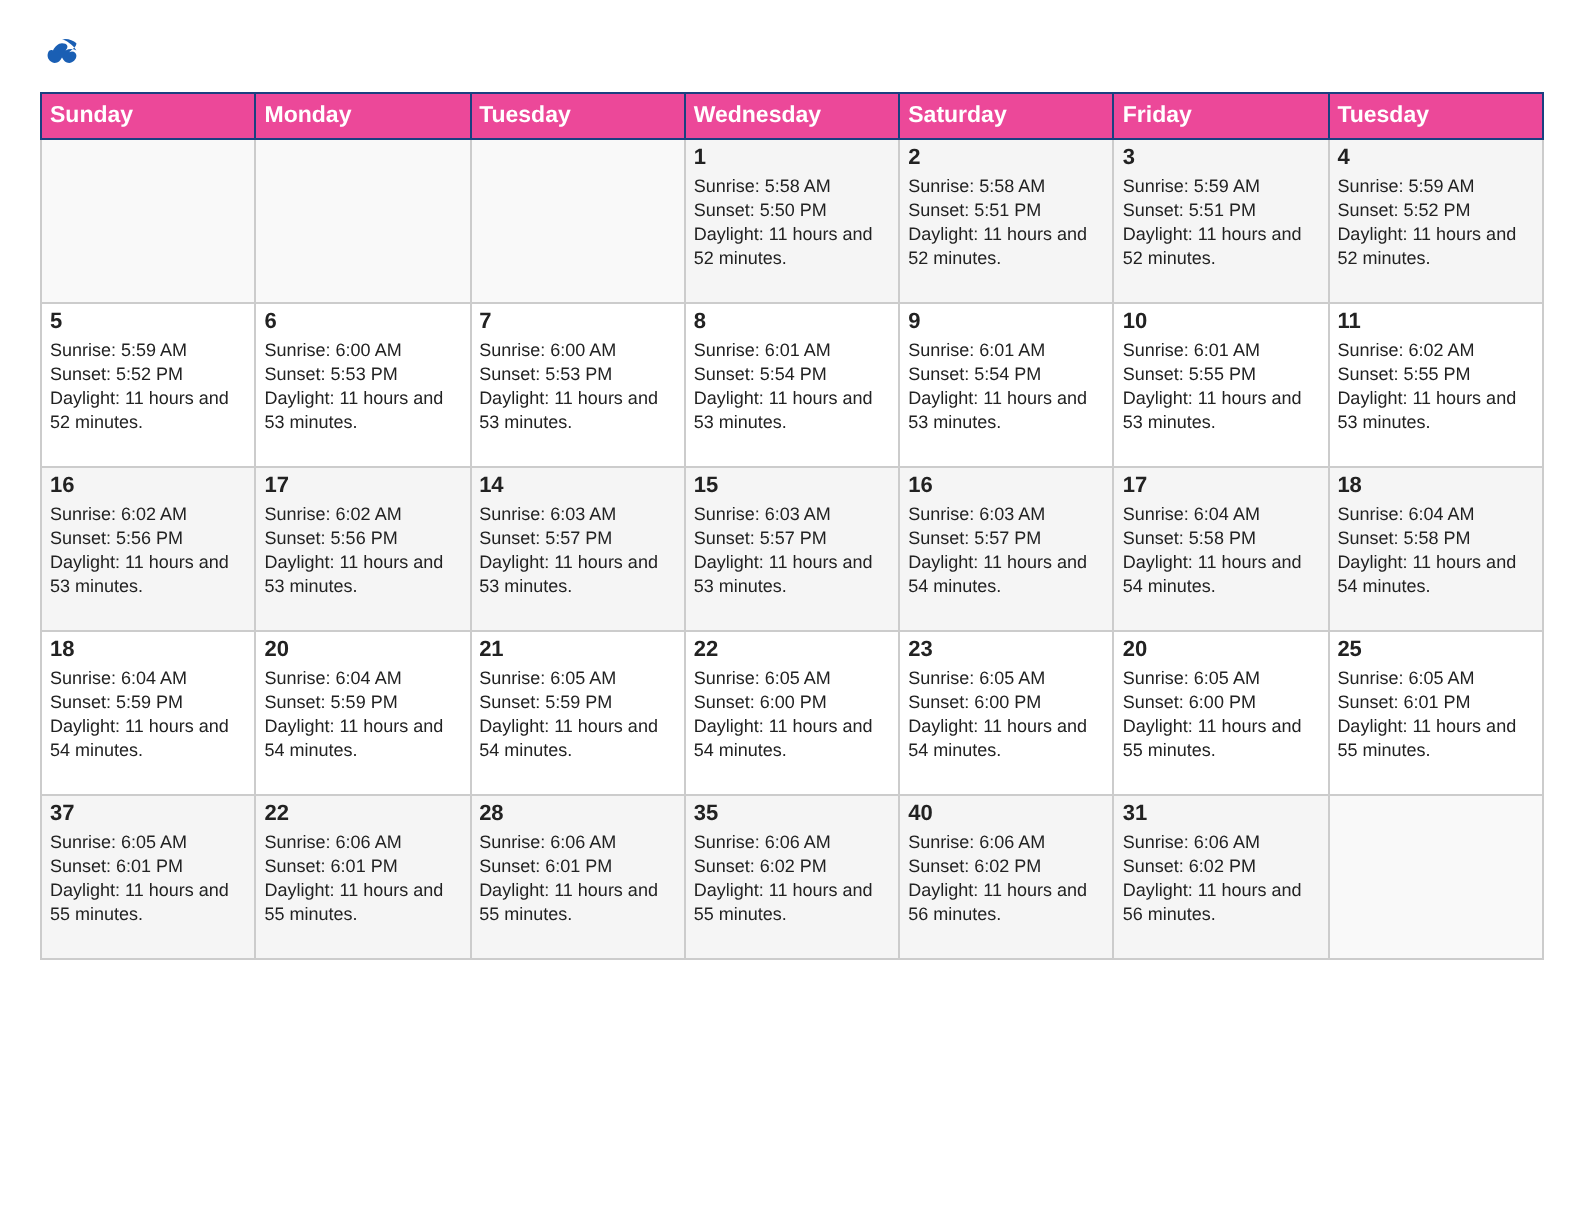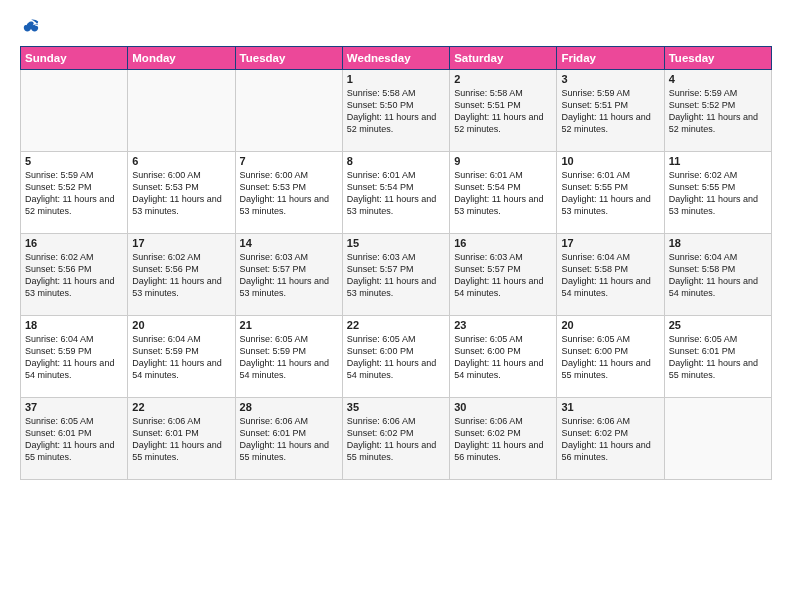--- a/index.html
+++ b/index.html
@@ -311,21 +311,21 @@
 Sunset: 6:01 PM
 Daylight: 11 hours and 55 minutes.</div>
           </td>
           <td>
             <span class="day-num">35</span>
             <div class="day-info" style="white-space: pre-line;">Sunrise: 6:06 AM
 Sunset: 6:02 PM
 Daylight: 11 hours and 55 minutes.</div>
           </td>
           <td>
-            <span class="day-num">30</span>
+            <span class="day-num">40</span>
             <div class="day-info" style="white-space: pre-line;">Sunrise: 6:06 AM
 Sunset: 6:02 PM
 Daylight: 11 hours and 56 minutes.</div>
           </td>
           <td>
             <span class="day-num">31</span>
             <div class="day-info" style="white-space: pre-line;">Sunrise: 6:06 AM
 Sunset: 6:02 PM
 Daylight: 11 hours and 56 minutes.</div>
           </td>

